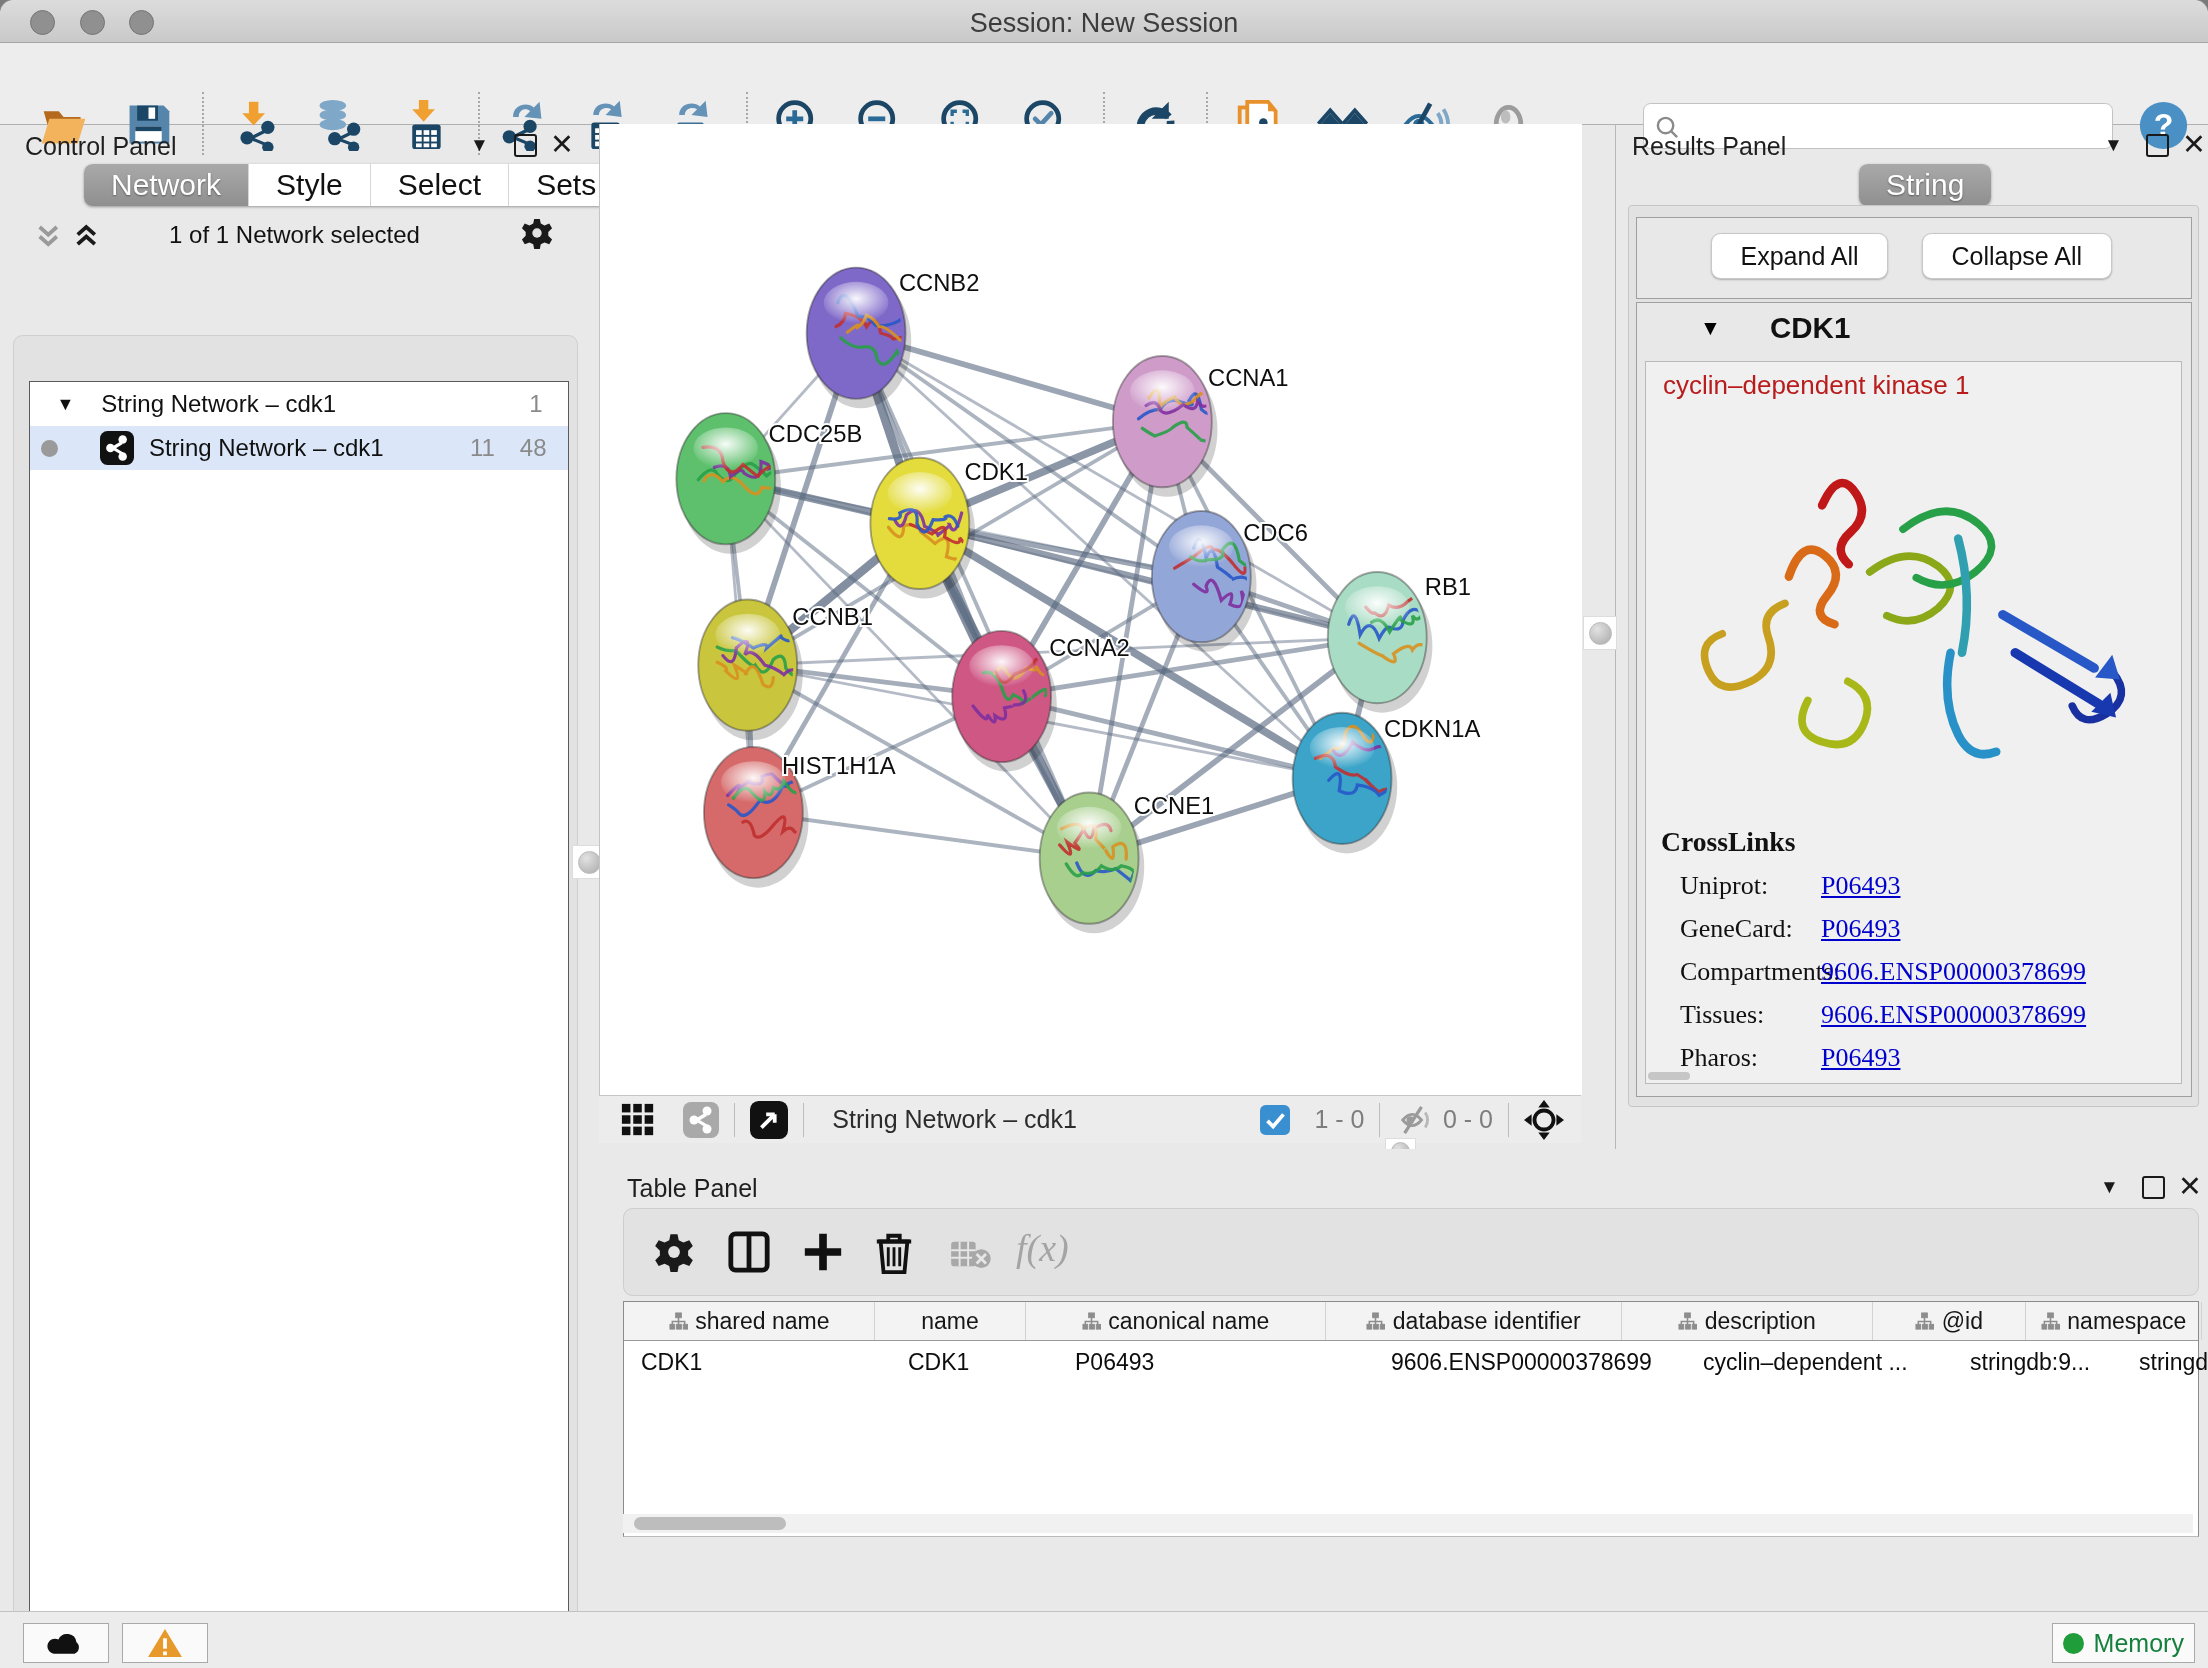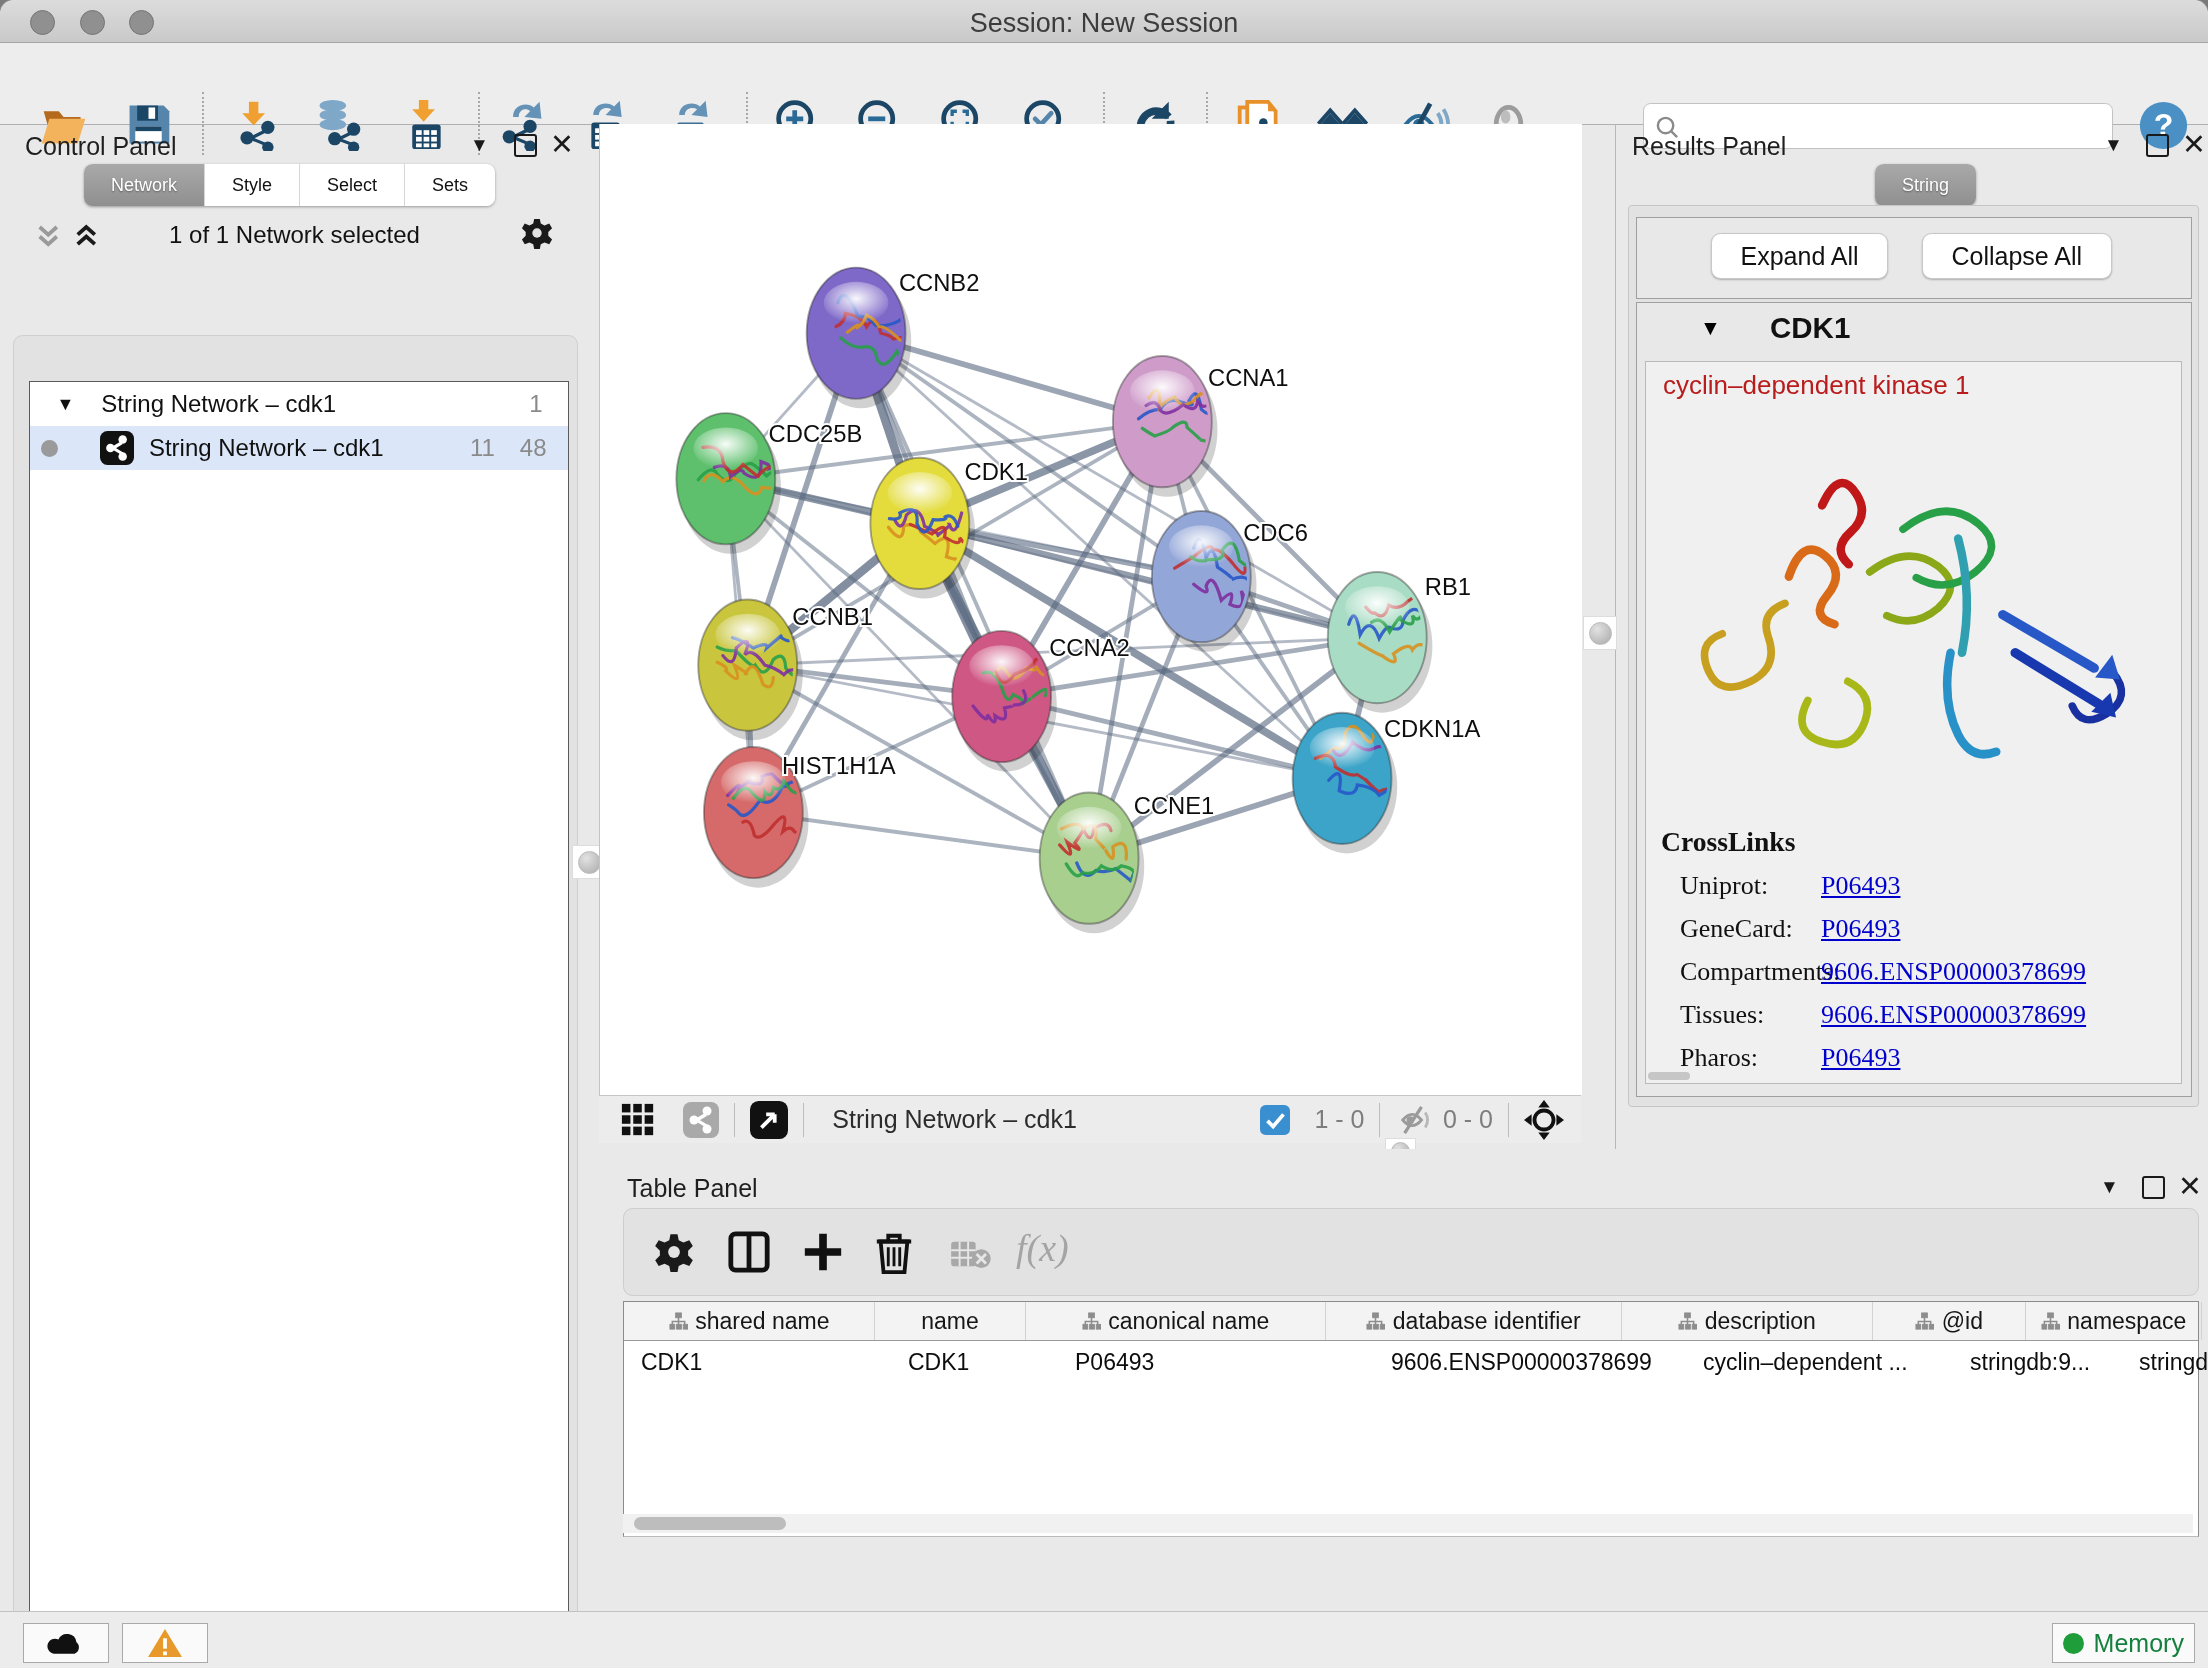--- a/index.html
+++ b/index.html
@@ -16,21 +16,21 @@
   .tbicon{top:55px;width:53px;height:53px;}
   .tbsep{top:49px;width:0;height:63px;border-left:2.9px dotted #a8a8a8;}
   #search-wrap{left:1643px;top:60px;width:468px;height:44px;background:#fff;border:1.9px solid #c2c2c2;border-radius:7.6px;}
   #search-input{position:absolute;left:44px;top:1.9px;width:409px;height:36px;border:0;outline:none;font-size:23px;background:transparent;}
   
   .ptitle{font-size:25px;color:#1f1f1f;}
   .pcaret{font-size:19px;color:#1a1a1a;}
   .pbox{font-size:19px;color:#1a1a1a;border:2.9px solid #1a1a1a;width:19px;height:19px;border-radius:2.9px;}
   .px{font-size:28.5px;font-weight:bold;color:#1a1a1a;line-height:21px;}
   .seg{display:flex;border-radius:8.6px;overflow:hidden;box-shadow:0 1px 2.9px rgba(0,0,0,.35);}
-  .seg .tab{height:42px;line-height:42px;padding:0 27px;font-size:18px;background:#fff;color:#111;border-left:1px solid #d6d6d6;}
+  .seg .tab{height:42px;line-height:42px;padding:0 27px;font-size:30px;background:#fff;color:#111;border-left:1px solid #d6d6d6;}
   .seg .tab:first-child{border-left:none;}
   .seg .tab.active{background:linear-gradient(#a9a9a9,#8f8f8f);color:#fff;text-shadow:0 1px 1.9px rgba(0,0,0,.4);}
   
   #cp-graybox{left:13.3px;top:211px;width:563px;height:1366px;background:#e2e2e2;border:1px solid #cfcfcf;border-radius:9.5px;}
   #cp-tree{left:28.5px;top:257px;width:538px;height:1309px;background:#fff;border:1.9px solid #5a5a5a;}
   .treerow{height:44px;display:flex;align-items:center;font-size:24px;color:#111;}
   .treerow .cnt{color:#8a8a8a;}
   #cp-row2{background:#dbe7f8;}
   
   #canvas{left:599px;top:124px;width:982px;height:971px;background:#fff;border-left:1px solid #c4c4c4;}
@@ -609,21 +609,21 @@
   <div id="rp-sep" class="abs"></div>
   <div class="abs splitter-dot" style="left:1583px;top:616px">
       <i></i>
     </div>
 
   <div class="abs" style="left:1617px;top:124px;width:592px;height:1025px">
     <span class="ptitle abs" style="left:15px;top:7.6px">Results Panel</span>
     <span class="pcaret abs" style="left:487px;top:9.5px">▼</span>
     <span class="pbox abs" style="left:529px;top:9.5px"></span>
     <span class="px abs" style="left:565px;top:9.5px">✕</span>
-    <div class="seg abs" style="left:258px;top:40px">
+    <div class="seg abs" style="left:242px;top:40px">
       <div class="tab active">String</div>
     </div>
   </div>
   <div id="rp-graybox" class="abs"></div>
   <div id="rp-btnbox" class="abs">
     <div class="rp-btn abs" style="left:74px;top:15px">Expand All</div>
     <div class="rp-btn abs" style="left:285px;top:15px">Collapse All</div>
   </div>
   <div id="rp-cdkbox" class="abs">
     <span class="abs" style="left:63px;top:13.3px;font-size:21px">▼</span>

